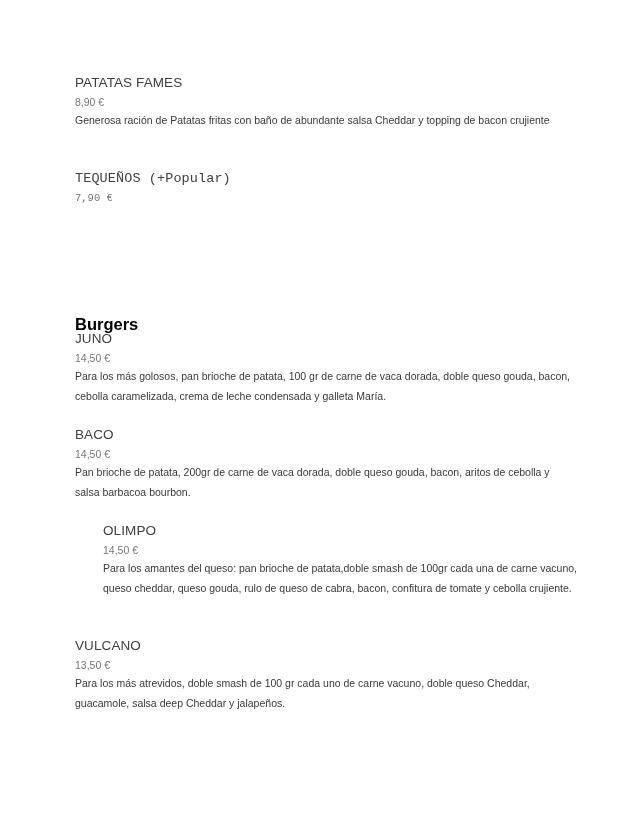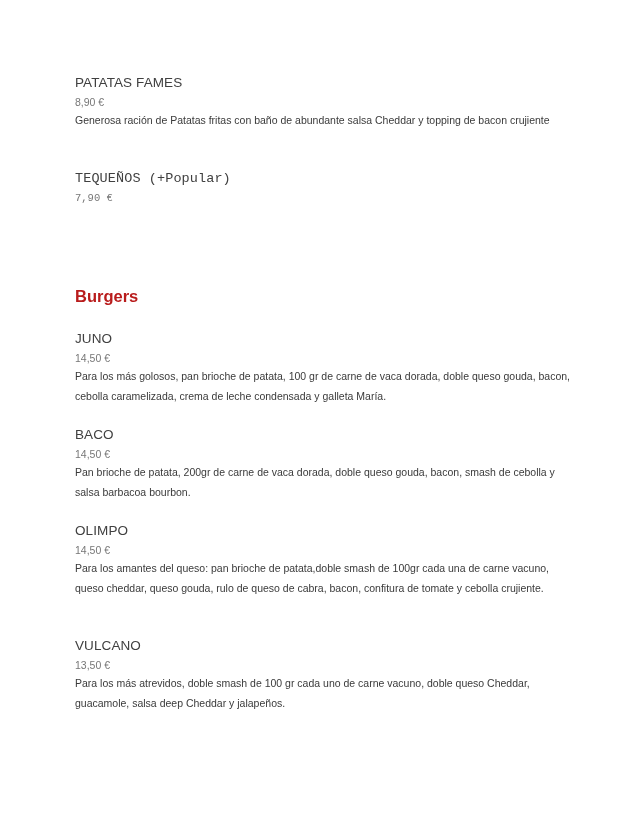--- a/index.html
+++ b/index.html
@@ -3,21 +3,21 @@
   <meta charset="utf-8">
   <style>
     html, body { margin: 0; padding: 0; background: #ffffff; }
     body { width: 640px; height: 828px; overflow: hidden; position: relative;
            font-family: "Liberation Sans", sans-serif; color: #333; }
     .page { position: absolute; left: 75px; top: 0; width: 500px; }
     .item { position: absolute; left: 0; width: 495px; }
     .item-name { font-size: 13.5px; color: #404040; line-height: 18px; letter-spacing: 0.1px; }
     .item-price { font-size: 10.5px; color: #777; line-height: 14px; margin-top: 3px; }
     .item-desc { font-size: 10.5px; color: #3a3a3a; line-height: 20px; margin-top: 1px; }
-    .section-title { position: absolute; left: 0; font-size: 16.5px; font-weight: bold; color: #b91c1c; }
+    .section-title { position: absolute; left: 0; font-size: 16.5px; font-weight: bold; color: #000000; margin-top: 28px; }
   </style>
 </head>
 <body>
 
 <div class="page">
 
   <div class="item" style="top:74px;">
     <div class="item-name">PATATAS FAMES</div>
     <div class="item-price">8,90 €</div>
     <div class="item-desc">Generosa ración de Patatas fritas con baño de abundante salsa Cheddar y topping de bacon crujiente</div>
@@ -32,24 +32,24 @@
 
   <div class="item" style="top:330px;">
     <div class="item-name">JUNO</div>
     <div class="item-price">14,50 €</div>
     <div class="item-desc">Para los más golosos, pan brioche de patata, 100 gr de carne de vaca dorada, doble queso gouda, bacon, cebolla caramelizada, crema de leche condensada y galleta María.</div>
   </div>
 
   <div class="item" style="top:426px;">
     <div class="item-name">BACO</div>
     <div class="item-price">14,50 €</div>
-    <div class="item-desc">Pan brioche de patata, 200gr de carne de vaca dorada, doble queso gouda, bacon, smash de cebolla y salsa barbacoa bourbon.</div>
+    <div class="item-desc">Pan brioche de patata, 200gr de carne de vaca dorada, doble queso gouda, bacon, aritos de cebolla y salsa barbacoa bourbon.</div>
   </div>
 
-  <div class="item" style="top:522px;">
+  <div class="item" style="top:522px;margin-left:28px;">
     <div class="item-name">OLIMPO</div>
     <div class="item-price">14,50 €</div>
     <div class="item-desc">Para los amantes del queso: pan brioche de patata,doble smash de 100gr cada una de carne vacuno, queso cheddar, queso gouda, rulo de queso de cabra, bacon, confitura de tomate y cebolla crujiente.</div>
   </div>
 
   <div class="item" style="top:637px;">
     <div class="item-name">VULCANO</div>
     <div class="item-price">13,50 €</div>
     <div class="item-desc">Para los más atrevidos, doble smash de 100 gr cada uno de carne vacuno, doble queso Cheddar, guacamole, salsa deep Cheddar y jalapeños.</div>
   </div>

